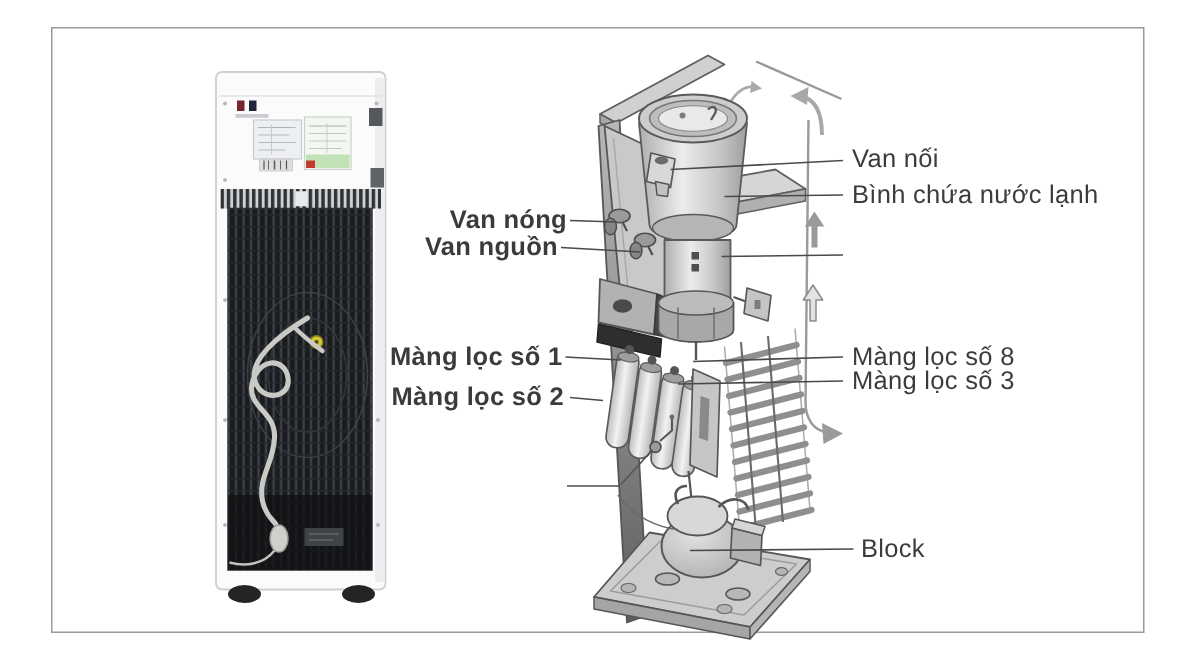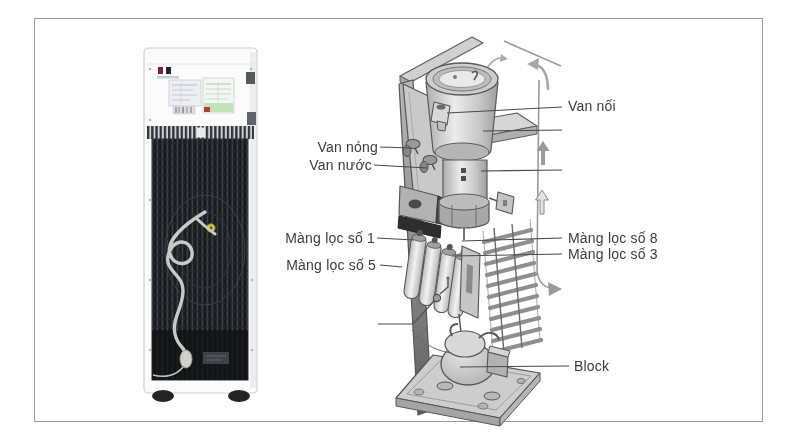--- a/index.html
+++ b/index.html
@@ -6,25 +6,25 @@
   .canvas{
     position:relative;width:800px;height:444px;background:#ffffff;overflow:hidden;
     font-family:"Liberation Sans", sans-serif;
   }
   .image-border{
     position:absolute;left:34px;top:18px;width:729px;height:404px;
     border:1px solid #9a9a9a;box-sizing:border-box;background:#fff;
   }
   svg.art{position:absolute;left:0;top:0;}
   .lbl{
-    position:absolute;font-size:14px;color:#3b3b3b;white-space:nowrap;
+    position:absolute;font-size:17px;color:#3b3b3b;white-space:nowrap;
     letter-spacing:.2px;line-height:14px;
   }
   .lbl.right-side{text-align:left;}
-  .lbl.left-side{text-align:right;}
+  .lbl.left-side{text-align:right;font-weight:bold;}
 </style>
 </head>
 <body>
 
 <div class="canvas">
 
   <div class="image-border"></div>
 
   <svg class="art" width="800" height="444" viewBox="0 0 800 444">
     <defs>
@@ -298,22 +298,23 @@
         <line x1="380" y1="147" x2="411" y2="148"></line>
         <line x1="374" y1="165" x2="427" y2="168"></line>
         <line x1="377" y1="238" x2="414" y2="240"></line>
         <line x1="380" y1="265" x2="402" y2="267"></line>
         <line x1="378" y1="324" x2="413" y2="324"></line>
       </g>
     </g>
   </svg>
 
   <div class="lbl left-side" style="right:422px;top:140px">Van nóng</div>
-  <div class="lbl left-side" style="right:428px;top:158px">Van nước</div>
+  <div class="lbl left-side" style="right:428px;top:158px">Van nguồn</div>
   <div class="lbl left-side" style="right:425px;top:231px">Màng lọc số 1</div>
-  <div class="lbl left-side" style="right:424px;top:258px">Màng lọc số 5</div>
+  <div class="lbl left-side" style="right:424px;top:258px">Màng lọc số 2</div>
 
   <div class="lbl right-side" style="left:568px;top:99px">Van nối</div>
+  <div class="lbl right-side" style="left:568px;top:123px">Bình chứa nước lạnh</div>
   <div class="lbl right-side" style="left:568px;top:231px">Màng lọc số 8</div>
   <div class="lbl right-side" style="left:568px;top:247px">Màng lọc số 3</div>
   <div class="lbl right-side" style="left:574px;top:359px">Block</div>
 
 </div>
 
 </body></html>

